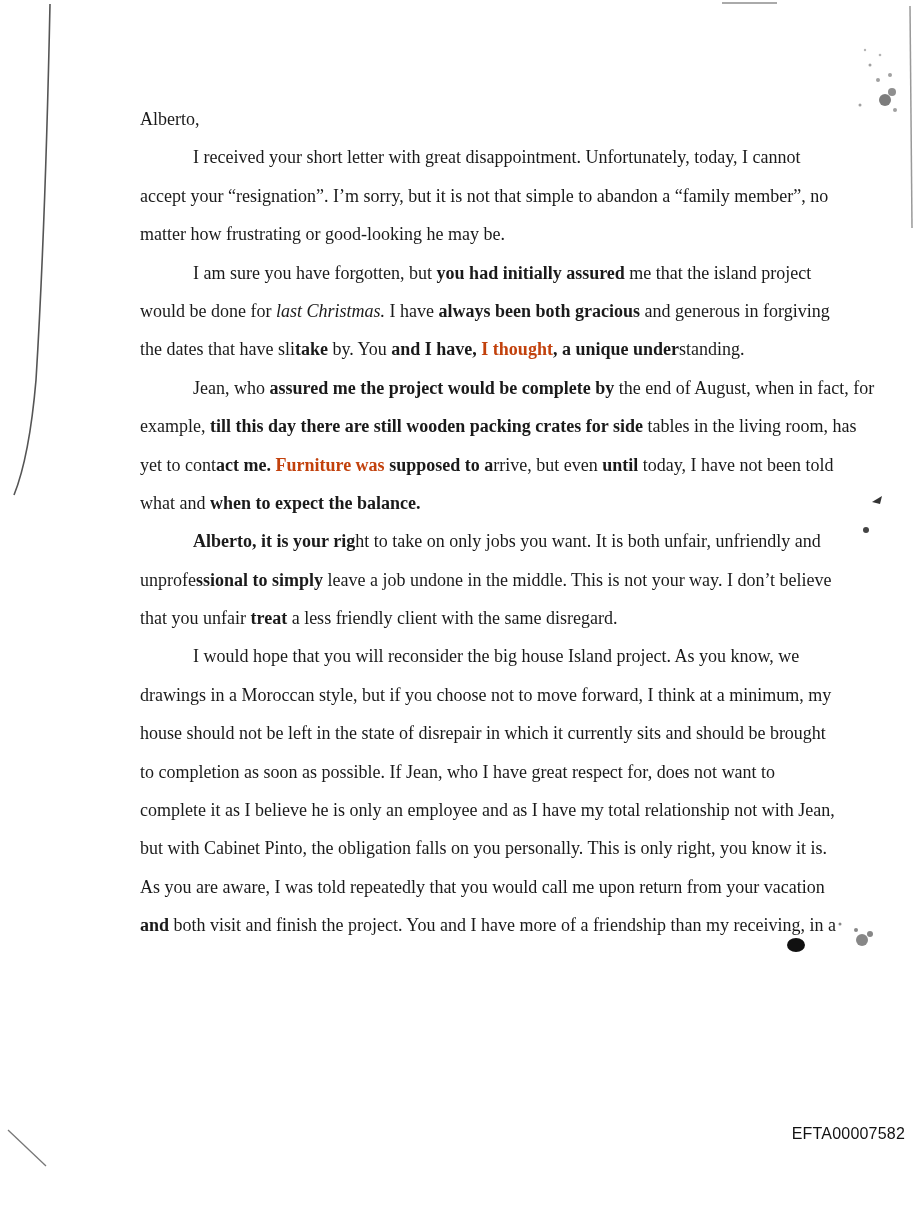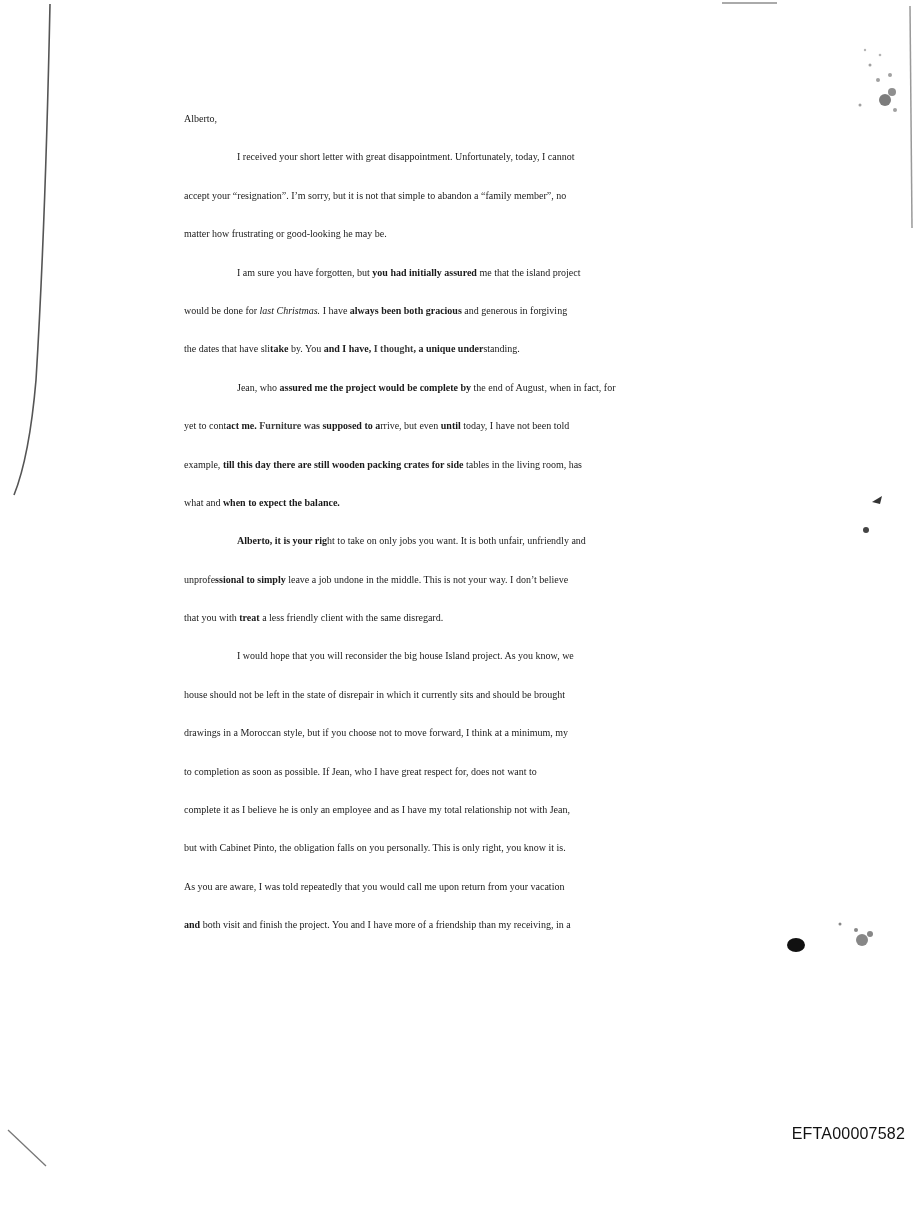--- a/index.html
+++ b/index.html
@@ -4,27 +4,27 @@
 <style>
   html, body { margin: 0; padding: 0; }
   body {
     width: 915px; height: 1215px; position: relative; overflow: hidden;
     background: #ffffff; color: #1a1a1a;
     font-family: "Liberation Serif", "DejaVu Serif", serif;
   }
   .page { position: absolute; inset: 0; }
   .letter {
     position: absolute; left: 140px; top: 100px; width: 648px;
-    font-size: 10px; line-height: 38.4px; margin-left: 44px;
+    font-size: 18px; line-height: 38.4px;
   }
   .line { display: block; white-space: nowrap; height: 38.4px; }
   .indent { padding-left: 53px; }
   .b { font-weight: bold; }
   .i { font-style: italic; }
-  .smear { font-weight: bold; color: #404040; filter: blur(0.6px); }
+  .smear { font-weight: bold; color: #c2410c; filter: blur(0.6px); }
   .bates {
     position: absolute; right: 10px; top: 1125px;
     font-family: "Liberation Sans", "DejaVu Sans", sans-serif;
     font-size: 16px; color: #111; letter-spacing: 0.2px;
   }
   .margin-line { position: absolute; }
   .blot { position: absolute; }
 </style>
 </head>
 <body>
@@ -76,33 +76,33 @@
           <span class="line"><span>accept your “resignation”.  I’m sorry, but it is not that simple to abandon a “family member”, no</span></span>
           <span class="line"><span>matter how frustrating or good-looking he may be.</span></span>
         </div>
         <div>
           <span class="line indent"><span>I am sure you have forgotten, but </span><span class="b">you  had initially assured</span><span> me that the island project</span></span>
           <span class="line"><span>would be done for </span><span class="i">last Christmas.</span><span>  I have </span><span class="b">always been both gracious</span><span> and generous in forgiving</span></span>
           <span class="line"><span>the dates that have sli</span><span class="b">take</span><span> by.  You </span><span class="b">and I have, </span><span class="smear">I thought</span><span class="b">, a unique under</span><span>standing.</span></span>
         </div>
         <div>
           <span class="line indent"><span>Jean, who </span><span class="b">assured me the project would be complete by</span><span> the end of August, when in fact, for</span></span>
+          <span class="line"><span>example, </span><span class="b">till this day there are still wooden packing crates for side</span><span> tables in the living room, has</span></span>
           <span class="line"><span>yet to cont</span><span class="b">act me.</span><span>  </span><span class="smear">Furniture was</span><span class="b"> supposed to a</span><span>rrive, but even </span><span class="b">until</span><span> today, I have not been told</span></span>
-          <span class="line"><span>example, </span><span class="b">till this day there are still wooden packing crates for side</span><span> tables in the living room, has</span></span>
           <span class="line"><span>what and </span><span class="b">when to expect the balance.</span></span>
         </div>
         <div>
           <span class="line indent"><span class="b">Alberto, it is your rig</span><span>ht to take on only jobs you want.  It is both unfair, unfriendly and</span></span>
           <span class="line"><span>unprofe</span><span class="b">ssional to simply</span><span> leave a job undone in the middle.  This is not your way.  I don’t believe</span></span>
-          <span class="line"><span>that you with </span><span class="b">treat</span><span> a less friendly client with the same disregard.</span></span>
+          <span class="line"><span>that you unfair </span><span class="b">treat</span><span> a less friendly client with the same disregard.</span></span>
         </div>
         <div>
           <span class="line indent"><span>I would hope that you will reconsider the big house Island project.  As you know, we</span></span>
+          <span class="line"><span>drawings in a Moroccan style, but if you choose not to move forward, I think at a minimum, my</span></span>
           <span class="line"><span>house should not be left in the state of disrepair in which it currently sits and should be brought</span></span>
-          <span class="line"><span>drawings in a Moroccan style, but if you choose not to move forward, I think at a minimum, my</span></span>
           <span class="line"><span>to completion as soon as possible.  If Jean, who I have great respect for, does not want to</span></span>
           <span class="line"><span>complete it as I believe he is only an employee and as I have my total relationship not with Jean,</span></span>
           <span class="line"><span>but with Cabinet Pinto, the obligation falls on you personally.  This is only right, you know it is.</span></span>
           <span class="line"><span>As you are aware, I was told repeatedly that you would call me upon return from your vacation</span></span>
           <span class="line"><span class="b">and</span><span> both visit and finish the project.  You and I have more of a friendship than my receiving, in a</span></span>
         </div>
       </div>
   </div>
 
   <div class="bates">EFTA00007582</div>

